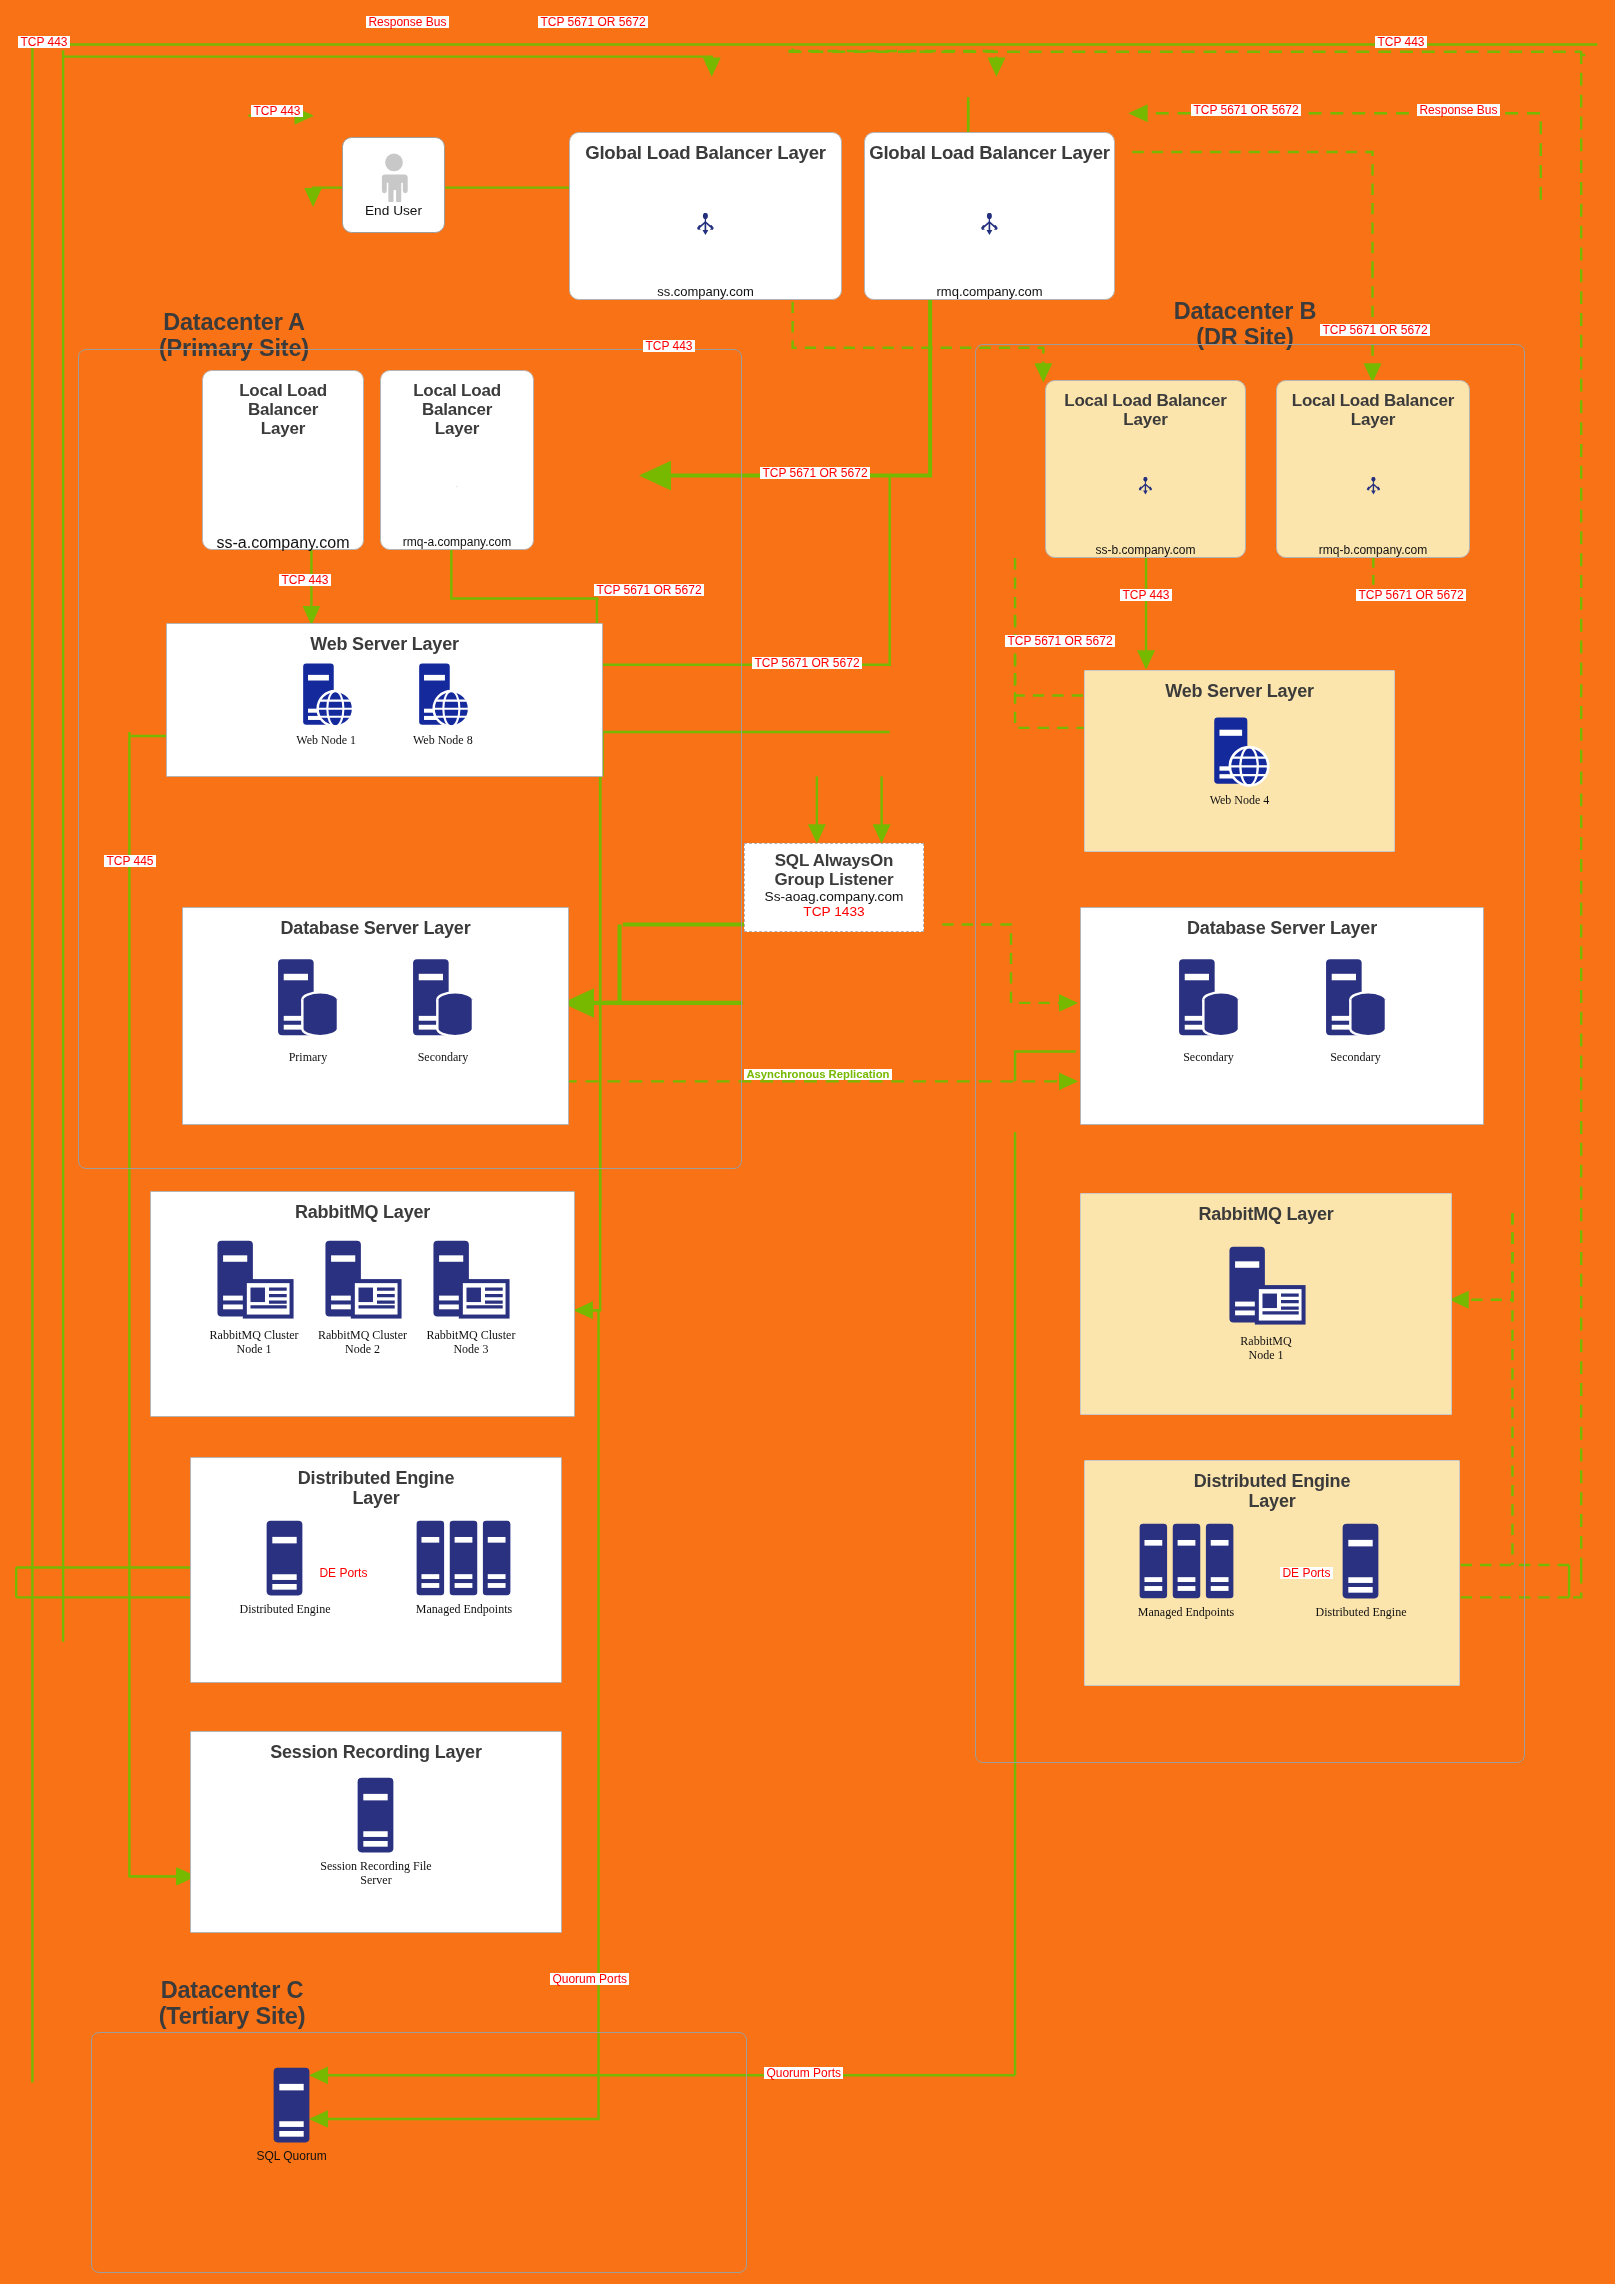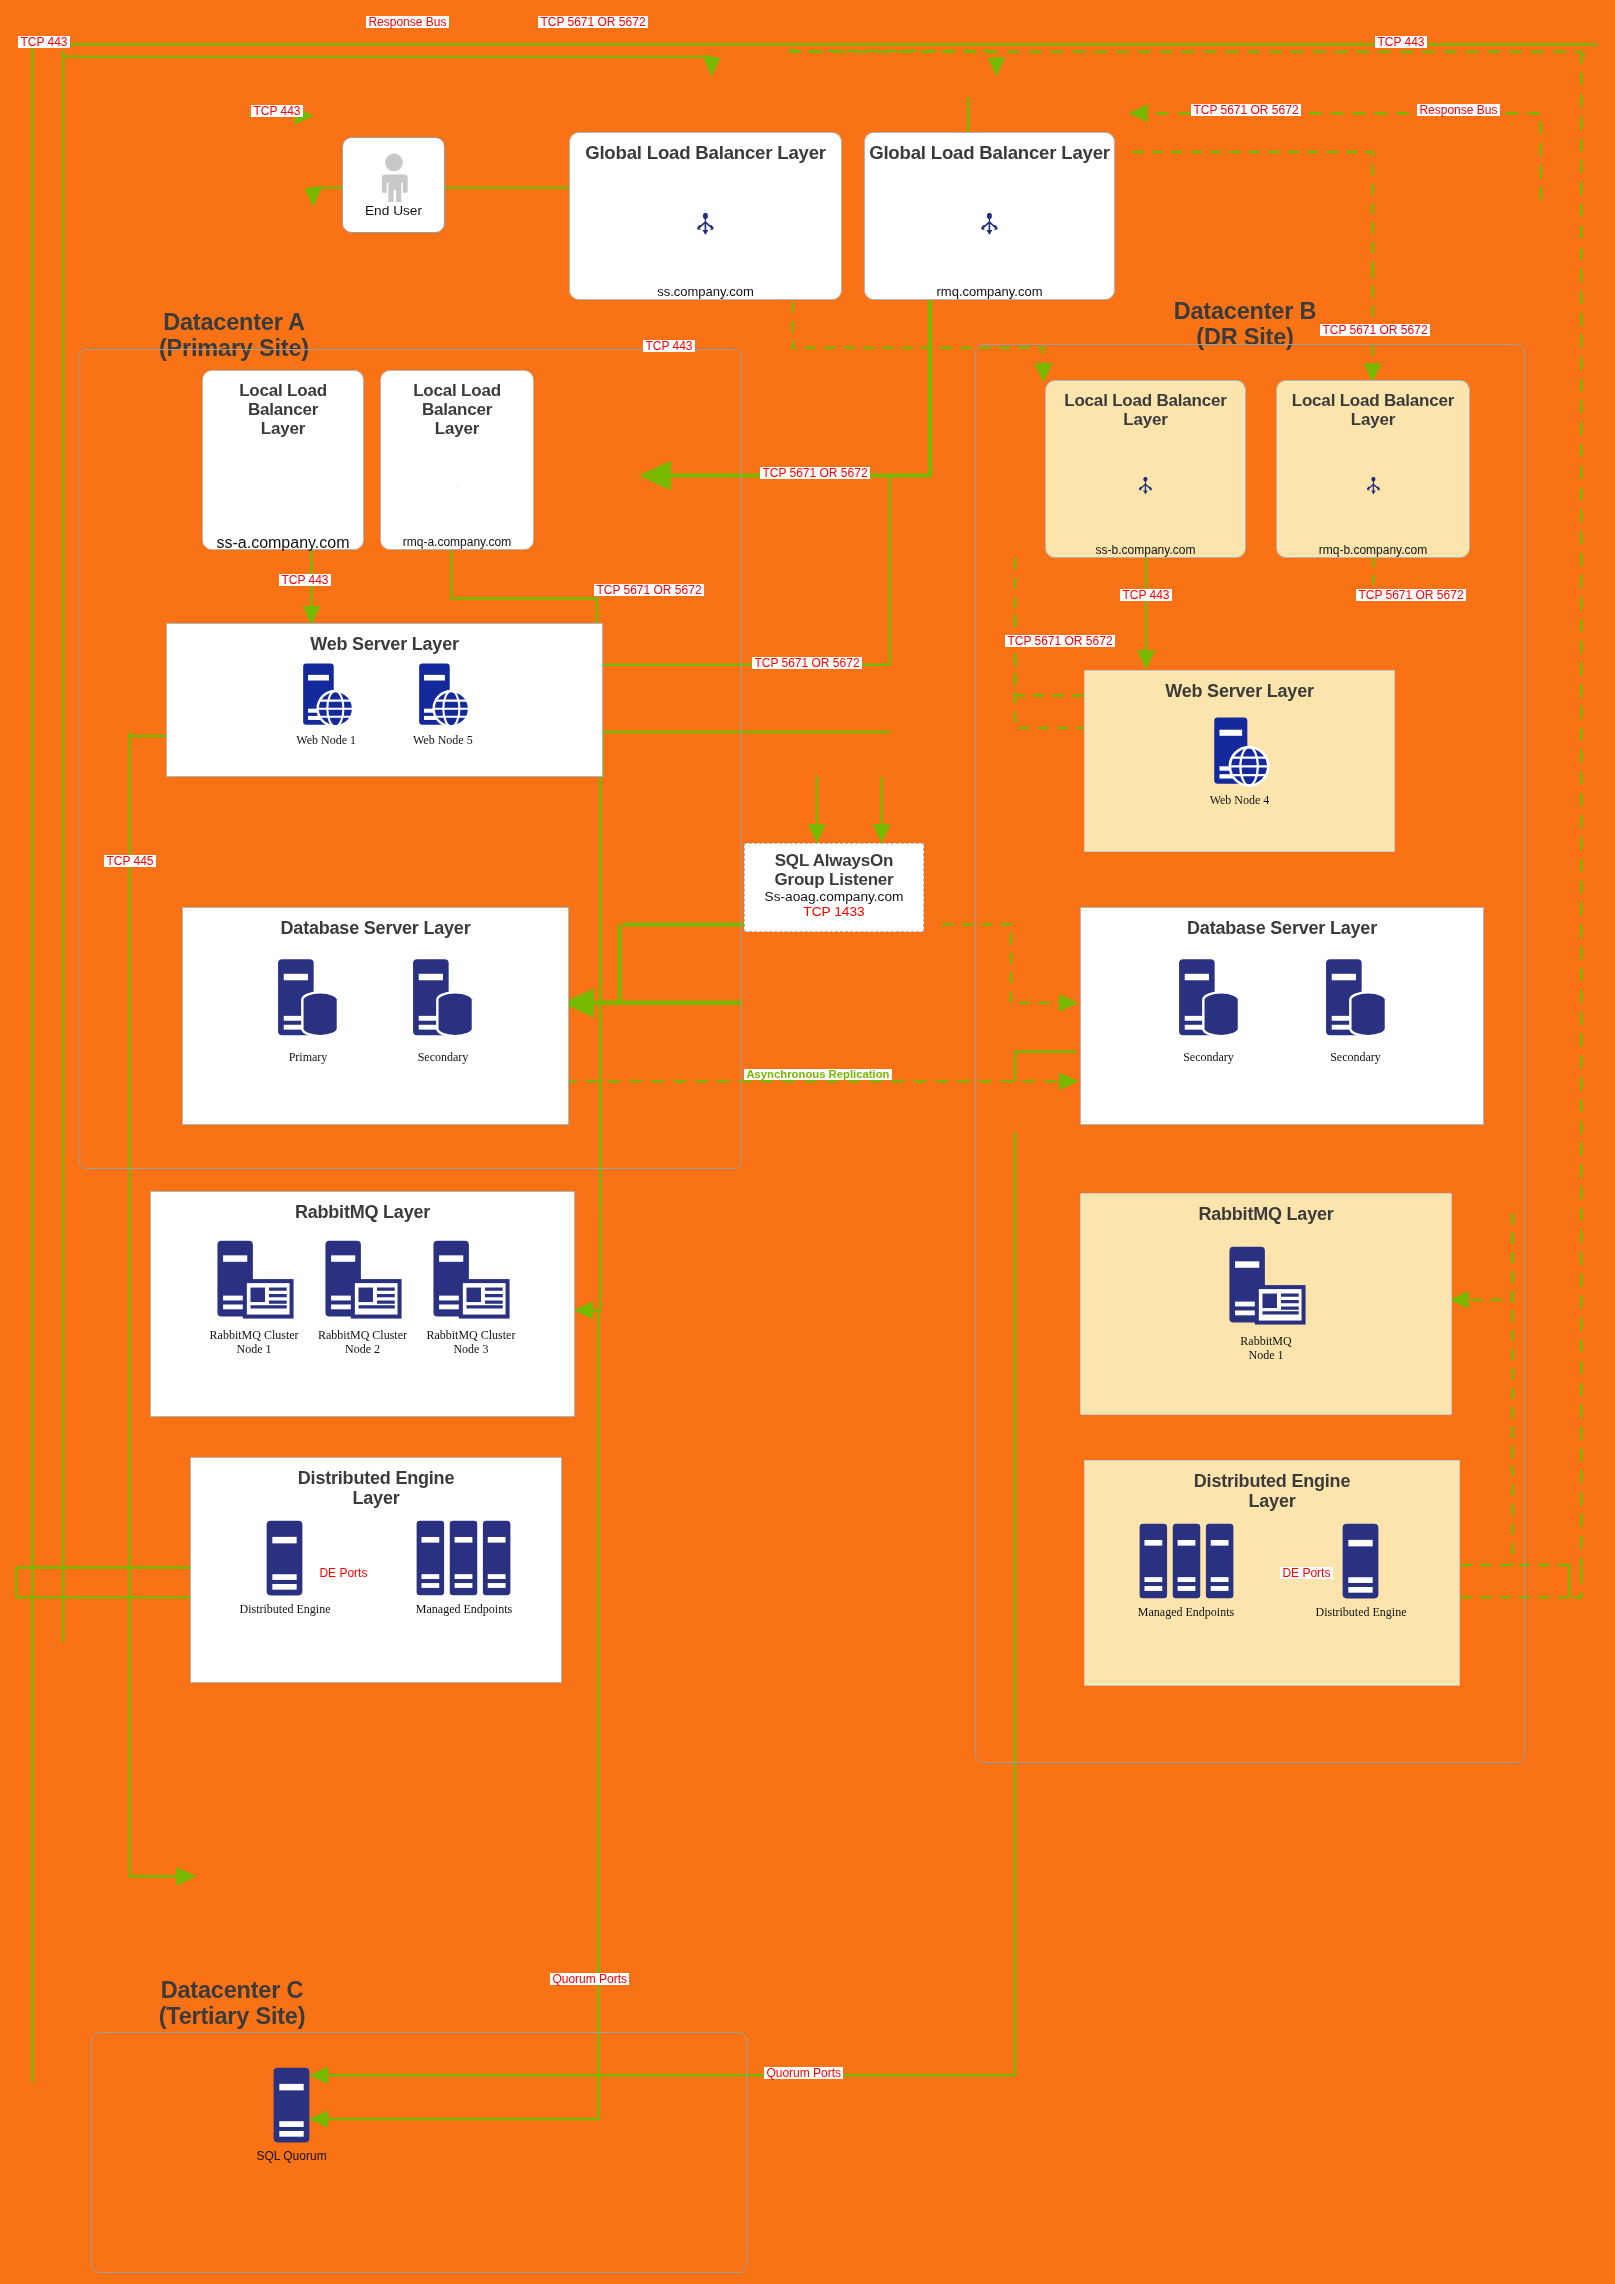--- a/index.html
+++ b/index.html
@@ -249,21 +249,21 @@
       <div class="node">
         <svg width="57" height="66" viewBox="0 0 70 82">
           <rect x="6" y="2" width="38" height="76" rx="4" fill="#14299c"></rect>
           <rect x="12" y="16" width="26" height="7" fill="#fff"></rect>
           <rect x="12" y="58" width="26" height="5" fill="#fff"></rect>
           <rect x="12" y="67" width="26" height="5" fill="#fff"></rect>
           <circle cx="46" cy="58" r="22" fill="#14299c" stroke="#fff" stroke-width="3"></circle>
           <ellipse cx="46" cy="58" rx="10" ry="22" fill="none" stroke="#fff" stroke-width="2.6"></ellipse>
           <path d="M24,58 H68 M27,48 H65 M27,68 H65" stroke="#fff" stroke-width="2.6" fill="none"></path>
         </svg>
-        <div class="node-label">Web Node 5</div>
+        <div class="node-label">Web Node 8</div>
       </div>
     </div>
   </div>
 
   <div class="layer dashed" style="left:744px;top:843px;width:180px;height:89px;">
     <div class="layer-title" style="font-size:17px;padding-top:6.5px;">
       <span>SQL AlwaysOn</span><br>
       <span>Group Listener</span>
     </div>
     <div class="layer-sub" style="font-size:13.7px;">Ss-aoag.company.com</div>
@@ -374,20 +374,35 @@
           <rect x="90" y="22" width="22" height="7" fill="#fff"></rect>
           <rect x="90" y="68" width="22" height="6" fill="#fff"></rect>
           <rect x="90" y="79" width="22" height="6" fill="#fff"></rect>
         </svg>
         <div class="node-label">Managed Endpoints</div>
       </div>
     </div>
   </div>
   <div class="wlabel" style="left:317px;top:1567px;">DE Ports</div>
 
+  <div class="layer" style="left:190px;top:1731px;width:372px;height:202px;">
+    <div class="layer-title">Session Recording Layer</div>
+    <div class="nodes" style="margin-top:14.6px;">
+      <div class="node">
+        <svg width="39" height="78" viewBox="0 0 48 96">
+          <rect x="2" y="2" width="44" height="92" rx="5" fill="#2a3180"></rect>
+          <rect x="9" y="22" width="30" height="8" fill="#fff"></rect>
+          <rect x="9" y="68" width="30" height="7" fill="#fff"></rect>
+          <rect x="9" y="80" width="30" height="7" fill="#fff"></rect>
+        </svg>
+        <div class="node-label">Session Recording File
+Server</div>
+      </div>
+    </div>
+  </div>
 
   <div class="site-title" style="left:1136px;top:298px;width:218px;">
     <span>Datacenter B</span><br>
     <span>(DR Site)</span>
   </div>
   <div class="site-frame" style="left:975px;top:344px;width:548px;height:1417px;"></div>
 
   <div class="wlabel" style="left:1320px;top:324px;">TCP 5671 OR 5672</div>
 
   <div class="lb-card dr" style="left:1045px;top:380px;width:201px;height:178px;">

